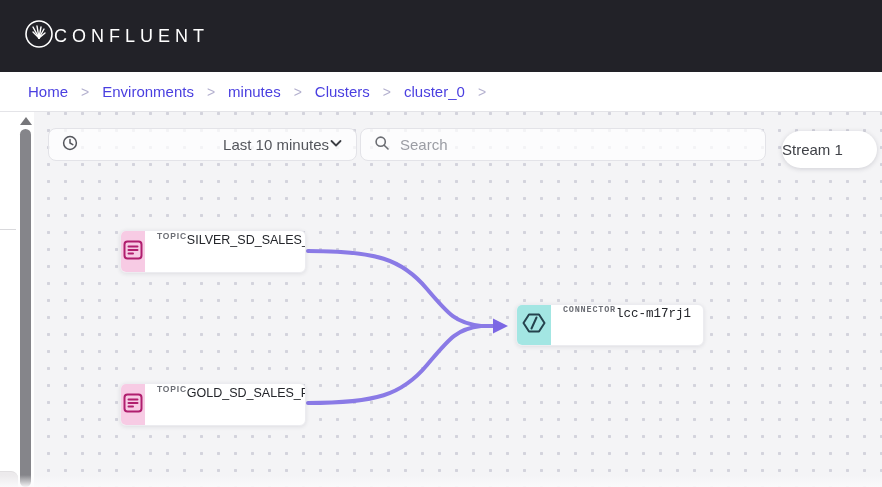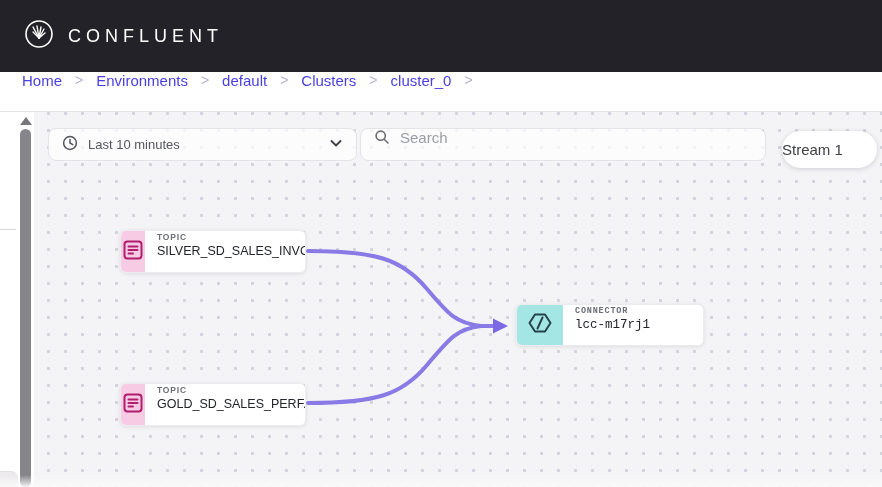--- a/index.html
+++ b/index.html
@@ -3,27 +3,27 @@
 <meta charset="utf-8">
 <style>
   * { margin:0; padding:0; box-sizing:border-box; }
   html,body { width:882px; height:487px; overflow:hidden; background:#fff;
               font-family:"Liberation Sans", sans-serif; }
   .app { position:relative; width:882px; height:487px; background:#fff; }
 
   
   .header { position:absolute; top:0; left:0; width:100%; height:72px;
             background:#222228; display:flex; align-items:center; padding-left:24px; }
-  .logo-wrap { display:flex; align-items:center; gap:14px; }
+  .logo-wrap { display:flex; align-items:center; gap:0; }
   .brand { color:#ffffff; font-size:18px; letter-spacing:5px; font-weight:400; }
 
   
   .breadcrumb { position:absolute; top:72px; left:0; width:100%; height:40px;
                 background:#ffffff; border-bottom:1px solid #e4e4e8;
-                display:flex; align-items:flex-start; padding-left:22px; font-size:15px; }
+                display:flex; align-items:center; padding-left:28px; font-size:15px; }
   .crumb { color:#4a3fe0; cursor:pointer; }
   .crumb-sep { color:#b4b1cf; margin:0 13px; font-size:14px; }
 
   
   .canvas { position:absolute; top:112px; left:0; width:882px; height:375px;
             background-color:#f4f4f6;
             background-image:radial-gradient(circle, #d3d3dc 1.4px, transparent 1.5px);
             background-size:17px 17px; background-position:6px 10px; }
   .canvas-fade { position:absolute; left:0; bottom:0; width:100%; height:12px;
                  background:linear-gradient(rgba(244,244,246,0), rgba(250,250,251,.95)); }
@@ -37,42 +37,42 @@
                border-bottom:8px solid #77777b; cursor:pointer; }
   .scroll-thumb { position:absolute; top:17px; left:20px; width:11px;
                   height:calc(100% - 17px); background:#85858a; border-radius:6px; cursor:grab; }
   .corner-panel { position:absolute; left:0; bottom:0; width:18px; height:16px;
                   background:#eceaec; border-top-right-radius:7px; border-top:1px solid #e1dfe1; }
 
   
   .time-filter { position:absolute; top:16px; left:48px; width:309px; height:33px;
                  background:rgba(255,255,255,.72); border:1px solid #e3e3e8; border-radius:8px;
                  display:flex; align-items:center; padding:0 13px; cursor:pointer; }
-  .time-label { flex:1; color:#54565c; font-size:13px; margin-left:10px; }
+  .time-label { flex:1; color:#54565c; font-size:15px; margin-left:10px;text-align:right; }
   .search-box { position:absolute; top:16px; left:360px; width:406px; height:33px;
                 background:rgba(255,255,255,.72); border:1px solid #e3e3e8; border-radius:8px;
-                display:flex; align-items:flex-start; padding:0 13px; }
+                display:flex; align-items:center; padding:0 13px; }
   .search-input { flex:1; border:none; outline:none; background:transparent;
                   font-size:15px; color:#3c3e44; margin-left:10px;
                   font-family:"Liberation Sans", sans-serif; }
   .search-input::placeholder { color:#9b9da4; }
   .stream-pill { position:absolute; top:19px; left:782px; width:95px; height:37px;
                  background:#ffffff; border-radius:19px;
                  box-shadow:0 1px 5px rgba(40,40,60,.18);
                  display:flex; align-items:center; justify-content:flex-start;
                  font-size:15px; color:#3f4147; cursor:pointer; }
 
   
   .node { position:absolute; display:flex; background:#ffffff; border:1px solid #ececf0;
           border-radius:6px; box-shadow:0 1px 4px rgba(30,30,50,.10); overflow:hidden;
           cursor:pointer; }
   .node-accent { width:46px; display:flex; align-items:center; justify-content:center; }
   .accent-topic { background:#f7cbe4; }
   .accent-connector { background:#a3e6e3; }
-  .node-body { display:flex; flex-direction:column; justify-content:center;
+  .node-body { display:flex; flex-direction:row; justify-content:center;
                padding:0 12px 13px 12px; }
   .node-type { font-size:8.5px; font-weight:bold; letter-spacing:.8px; color:#6d6f76; }
   .node-name { font-size:12.5px; color:#23252a; margin-top:2px; white-space:nowrap; }
   .node-topic-1 { left:120px; top:118px; width:186px; height:43px; }
   .node-topic-2 { left:120px; top:271px; width:186px; height:43px; }
   .node-connector { left:516px; top:192px; width:188px; height:42px;font-family:Liberation Mono, monospace; }
 
   .edges-svg { position:absolute; top:0; left:0; width:882px; height:375px; pointer-events:none; }
 </style>
 </head>
@@ -97,21 +97,21 @@
       </span>
       <span class="brand">CONFLUENT</span>
     </div>
   </header>
 
   <nav class="breadcrumb">
     <span class="crumb">Home</span>
     <span class="crumb-sep">&gt;</span>
     <span class="crumb">Environments</span>
     <span class="crumb-sep">&gt;</span>
-    <span class="crumb">default</span>
+    <span class="crumb">minutes</span>
     <span class="crumb-sep">&gt;</span>
     <span class="crumb">Clusters</span>
     <span class="crumb-sep">&gt;</span>
     <span class="crumb">cluster_0</span>
     <span class="crumb-sep">&gt;</span>
   </nav>
 
   <div class="canvas">
 
     <svg class="edges-svg" viewBox="0 0 882 375">

